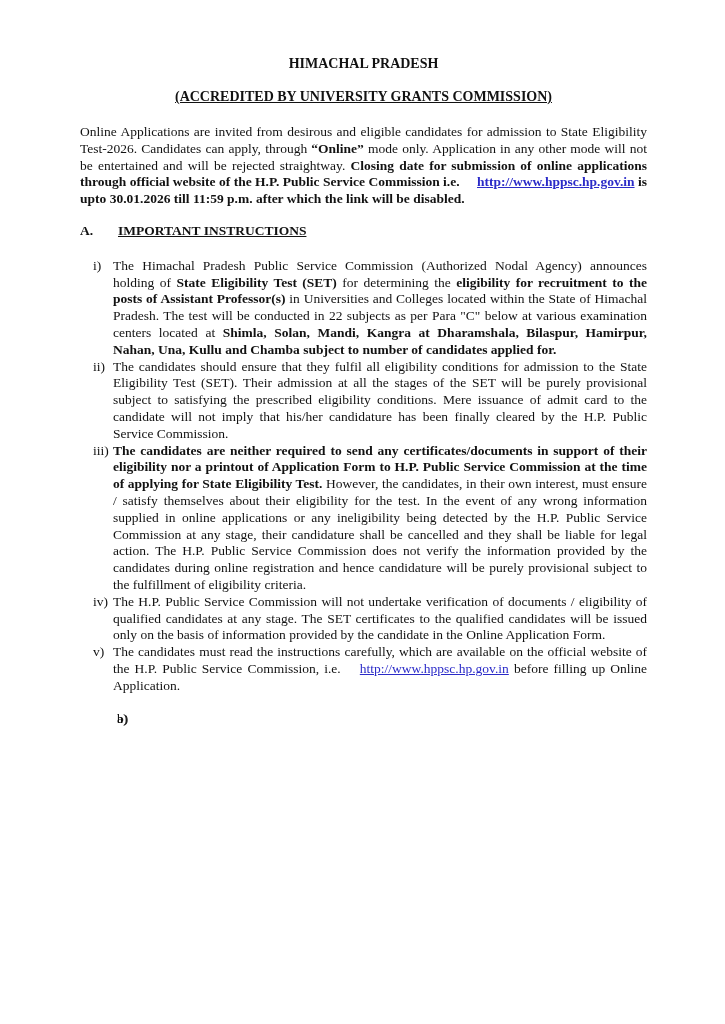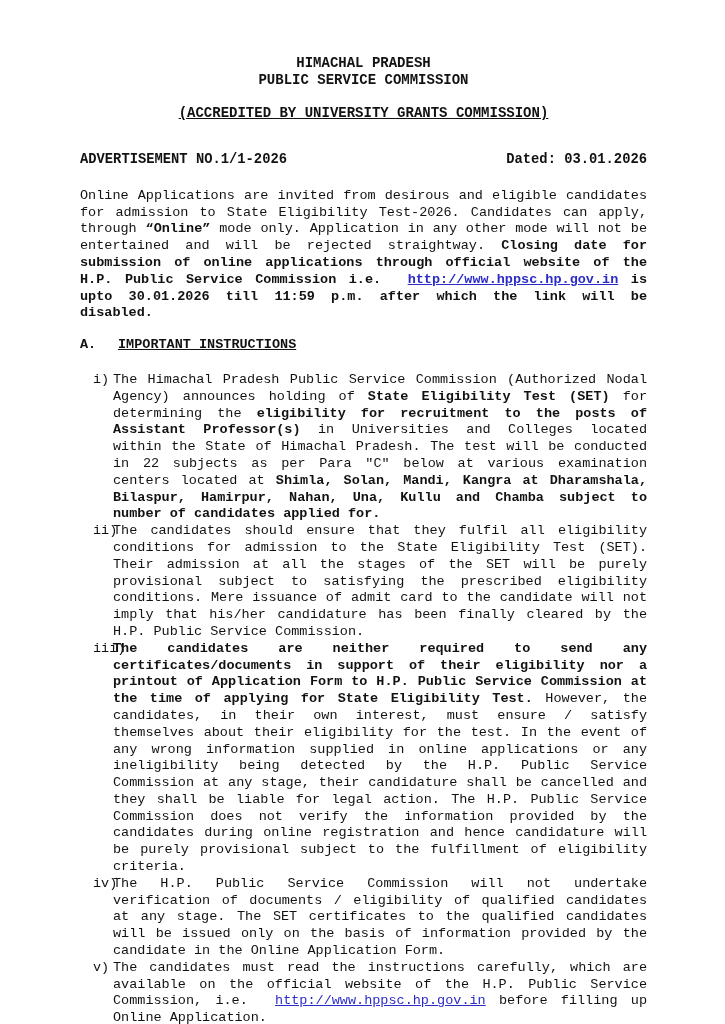--- a/index.html
+++ b/index.html
@@ -3,21 +3,21 @@
 <meta charset="utf-8">
 <style>
   html, body { margin:0; padding:0; background:#ffffff; }
   .page {
     position:relative;
     width:725px; height:1024px;
     box-sizing:border-box;
     margin:0 auto;
     padding:55px 78px 0 80px;
     background:#ffffff;
-    font-family:Liberation Mono, monospace;
+    font-family:Liberation Serif, serif;
     font-size:13.5px;
     line-height:16.8px;
     color:#121212;
     overflow:hidden;
   }
   .b { font-weight:bold; }
   .u { text-decoration:underline; }
 
   .hdr-line { font-size:14px; line-height:17px; font-weight:bold; text-align:center; }
   .t1 { margin-top:21px; }
@@ -42,26 +42,21 @@
 
   a.lnk { text-decoration:underline; cursor:pointer;padding-left:14px; }
 </style>
 </head>
 <body>
 
 <div class="page">
 
   <div>
     <div class="hdr-line">HIMACHAL PRADESH</div>
-    <div class="hdr-line">PUBLIC SERVICE COMMISSION</div>
     <div class="hdr-line t2"><span class="u">(ACCREDITED BY UNIVERSITY GRANTS COMMISSION)</span></div>
-    <div class="advrow">
-      <span>ADVERTISEMENT NO.1/1-2026</span>
-      <span>Dated: 03.01.2026</span>
-    </div>
   </div>
 
   <p class="para intro"><span>Online Applications are invited from desirous and eligible candidates for admission to State Eligibility Test-2026. Candidates can apply, through </span><span class="b">“Online”</span><span> mode only. Application in any other mode will not be entertained and will be rejected straightway. </span><span class="b">Closing date for submission of online applications through official website of the H.P. Public Service Commission i.e. </span><a class="b lnk" href="#" style="color: rgb(43, 43, 200);">http://www.hppsc.hp.gov.in</a><span class="b"> is upto 30.01.2026 till 11:59 p.m. after which the link will be disabled.</span></p>
 
   <div class="sechead">
     <span class="seclabel">A.</span><span class="u">IMPORTANT INSTRUCTIONS</span>
   </div>
 
   <div class="romanlist">
     <div class="item">

